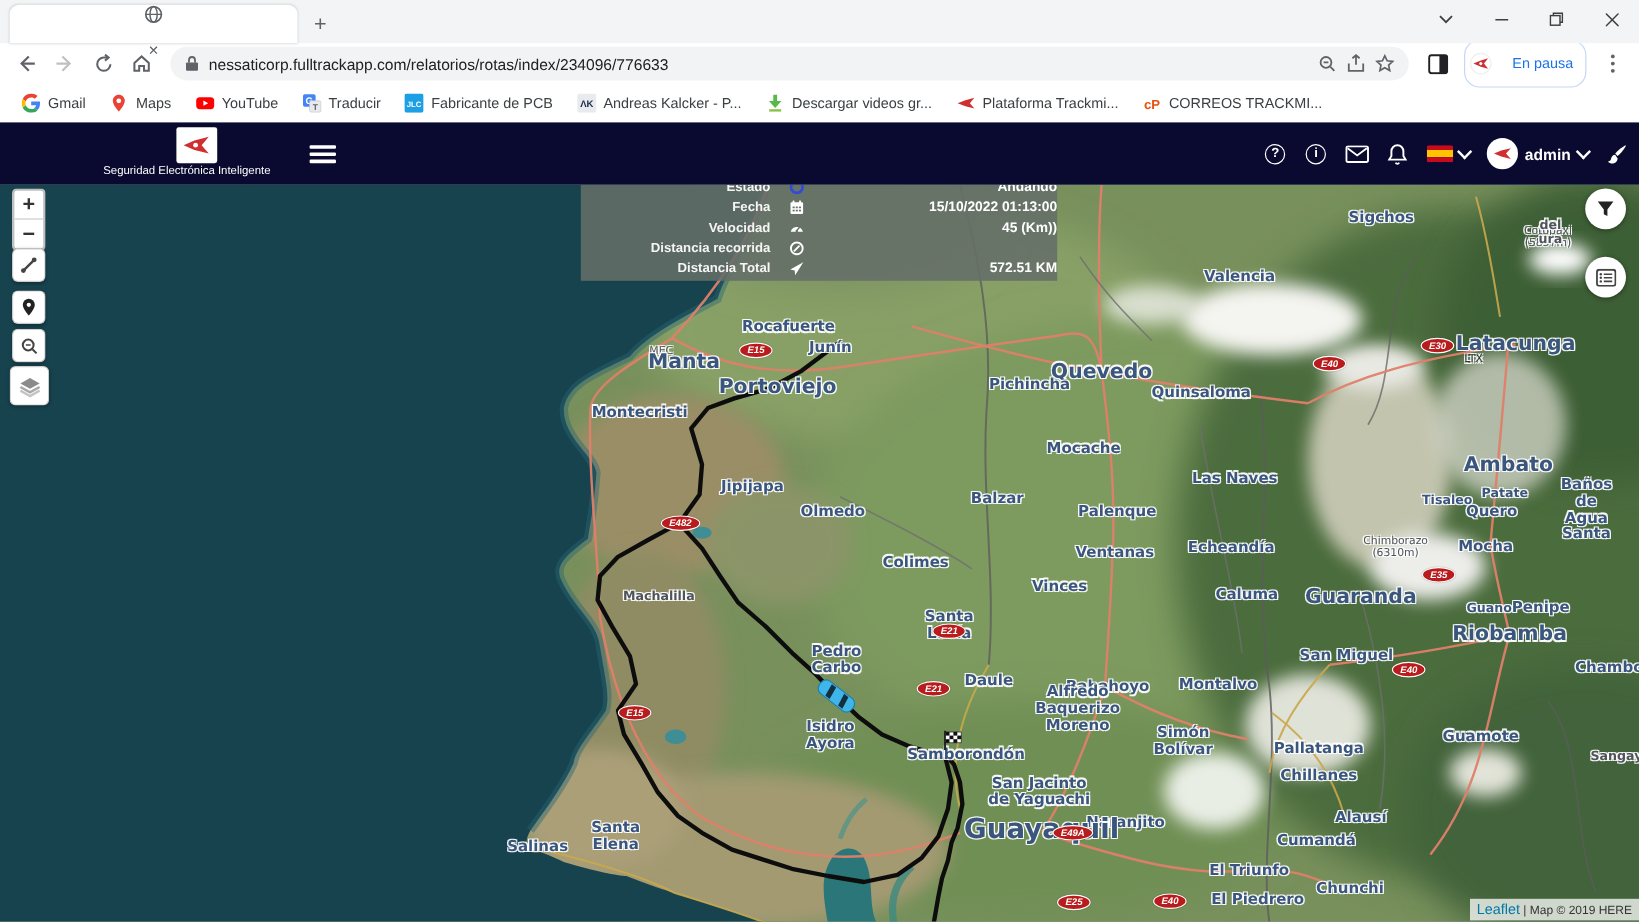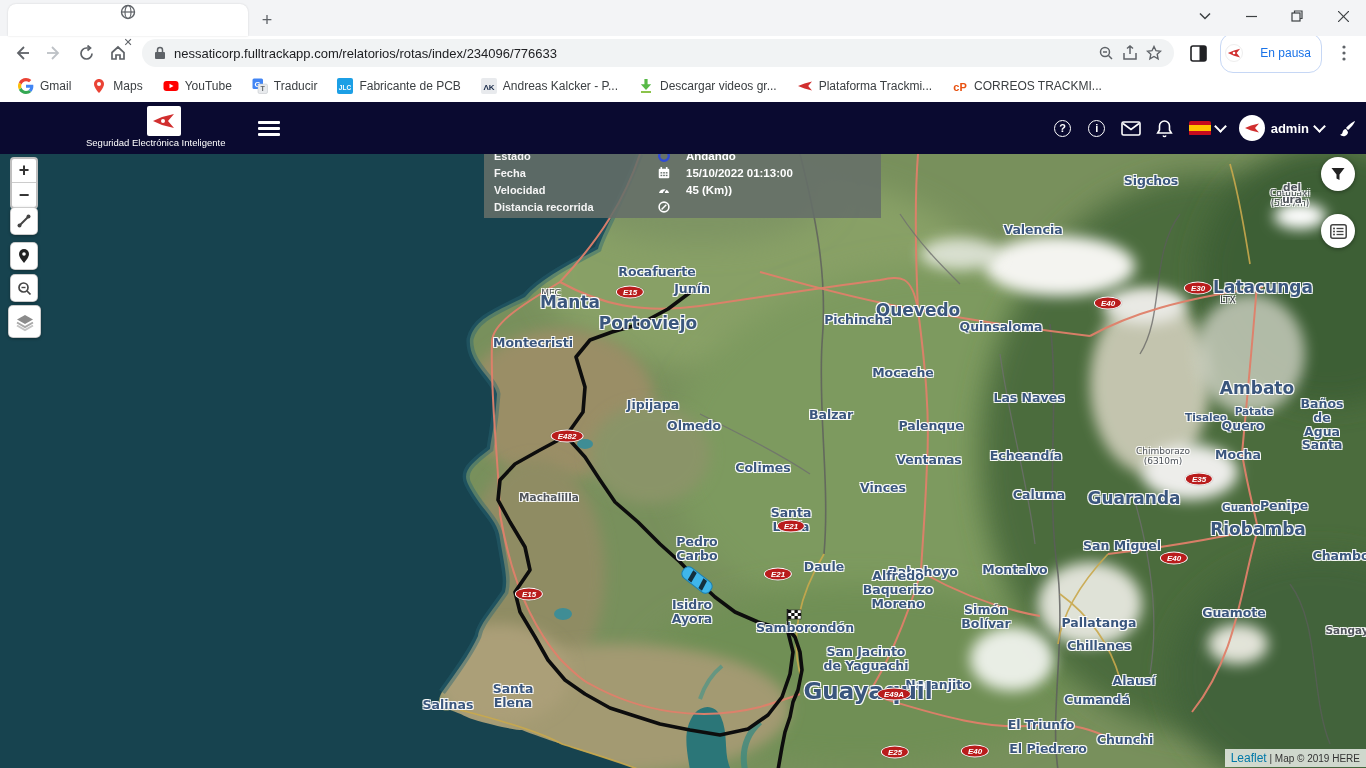--- a/index.html
+++ b/index.html
@@ -87,22 +87,22 @@
     font-size:18px; font-weight:bold; color:#333; }
   .lf-zoom-btn:first-child { border-bottom:1px solid #ccc; }
   .lf-btn { position:absolute; left:10px; width:28px; height:28px; background:#fff; border-radius:5px;
     border:1px solid rgba(0,0,0,.2); box-shadow:0 1px 3px rgba(0,0,0,.3);
     display:flex; align-items:center; justify-content:center; color:#444; }
   .lf-btn.big { left:8px; width:33px; height:33px; }
   .round-btn { position:absolute; width:34px; height:34px; border-radius:50%; background:#fff;
     box-shadow:0 1px 4px rgba(0,0,0,.4); display:flex; align-items:center; justify-content:center; }
 
   
-  .info-panel { position:absolute; left:484px; top:0; width:397px; height:64px;
-    background:rgba(101,110,105,.88); overflow:hidden; }
+  .info-panel { position:absolute; left:484px; top:0; width:397px; height:80px;
+    background:rgba(101,110,105,.88); overflow:hidden;text-align:right; }
   .ip-rows { margin-top:-7px; }
   .ip-row { display:grid; grid-template-columns:158px 44px 1fr; align-items:center; height:17px; }
   .ip-label { padding-left:10px; font-size:11px; font-weight:bold; color:#f5f5f5; }
   .ip-icon { display:flex; justify-content:center; }
   .ip-icon svg { width:14px; height:14px; }
   .ip-value { font-size:11.5px; font-weight:bold; color:#fff; }
 
   .attribution { position:absolute; right:0; bottom:3px; background:rgba(255,255,255,.75);
     padding:2px 6px; font-size:10px; color:#333; }
   .attribution .lf { font-size:12px; color:#0078a8; }
@@ -455,21 +455,21 @@
   </svg>
 
   <div>
 
   <div class="map-label sz-xs c-gray" style="left: 551px; top: 140px;">MEC</div>
       <div class="map-label sz-l" style="left: 570px; top: 148px; text-align: center;">Manta</div>
       <div class="map-label sz-m" style="left: 657px; top: 118px;">Rocafuerte</div>
       <div class="map-label sz-m" style="left: 692px; top: 135px;">Junín</div>
       <div class="map-label sz-l" style="left: 648px; top: 169px;">Portoviejo</div>
       <div class="map-label sz-m" style="left: 533px; top: 189px;">Montecristi</div>
-      <div class="map-label sz-m" style="left: 627px; top: 251px; margin-left: 26px;">Jipijapa</div>
+      <div class="map-label sz-m" style="left: 627px; top: 251px;">Jipijapa</div>
       <div class="map-label sz-m" style="left: 694px; top: 272px;">Olmedo</div>
       <div class="map-label sz-s c-gray" style="left: 549px; top: 344px;">Machalilla</div>
       <div class="map-label sz-m" style="left: 697px; top: 395px;">Pedro
 Carbo</div>
       <div class="map-label sz-m" style="left: 692px; top: 458px;">Isidro
 Ayora</div>
       <div class="map-label sz-m" style="left: 448px; top: 551px;">Salinas</div>
       <div class="map-label sz-m" style="left: 513px; top: 542px;">Santa
 Elena</div>
       <div class="map-label sz-l" style="left: 918px; top: 156px;">Quevedo</div>
@@ -665,19 +665,28 @@
         <div class="ip-row">
           <span class="ip-label">Distancia recorrida</span>
           <span class="ip-icon">
             <svg viewBox="0 0 16 16" width="16" height="16">
               <circle cx="8" cy="8" r="5.6" fill="none" stroke="#fff" stroke-width="1.8"></circle>
               <line x1="5.2" y1="10.8" x2="10.6" y2="5.4" stroke="#fff" stroke-width="1.8"></line>
             </svg>
           </span>
           <span class="ip-value"></span>
         </div>
+        <div class="ip-row">
+          <span class="ip-label">Distancia Total</span>
+          <span class="ip-icon">
+            <svg viewBox="0 0 16 16" width="16" height="16">
+              <path d="M14.2 1.8L6.4 14.2 6 9.6 1.8 8.6z" fill="#fff"></path>
+            </svg>
+          </span>
+          <span class="ip-value">572.51 KM</span>
+        </div>
       </div>
   </div>
 
   <div class="attribution">
     <span class="lf">Leaflet</span><span> | Map © 2019 HERE</span>
   </div>
 </div>
 
 </body></html>

